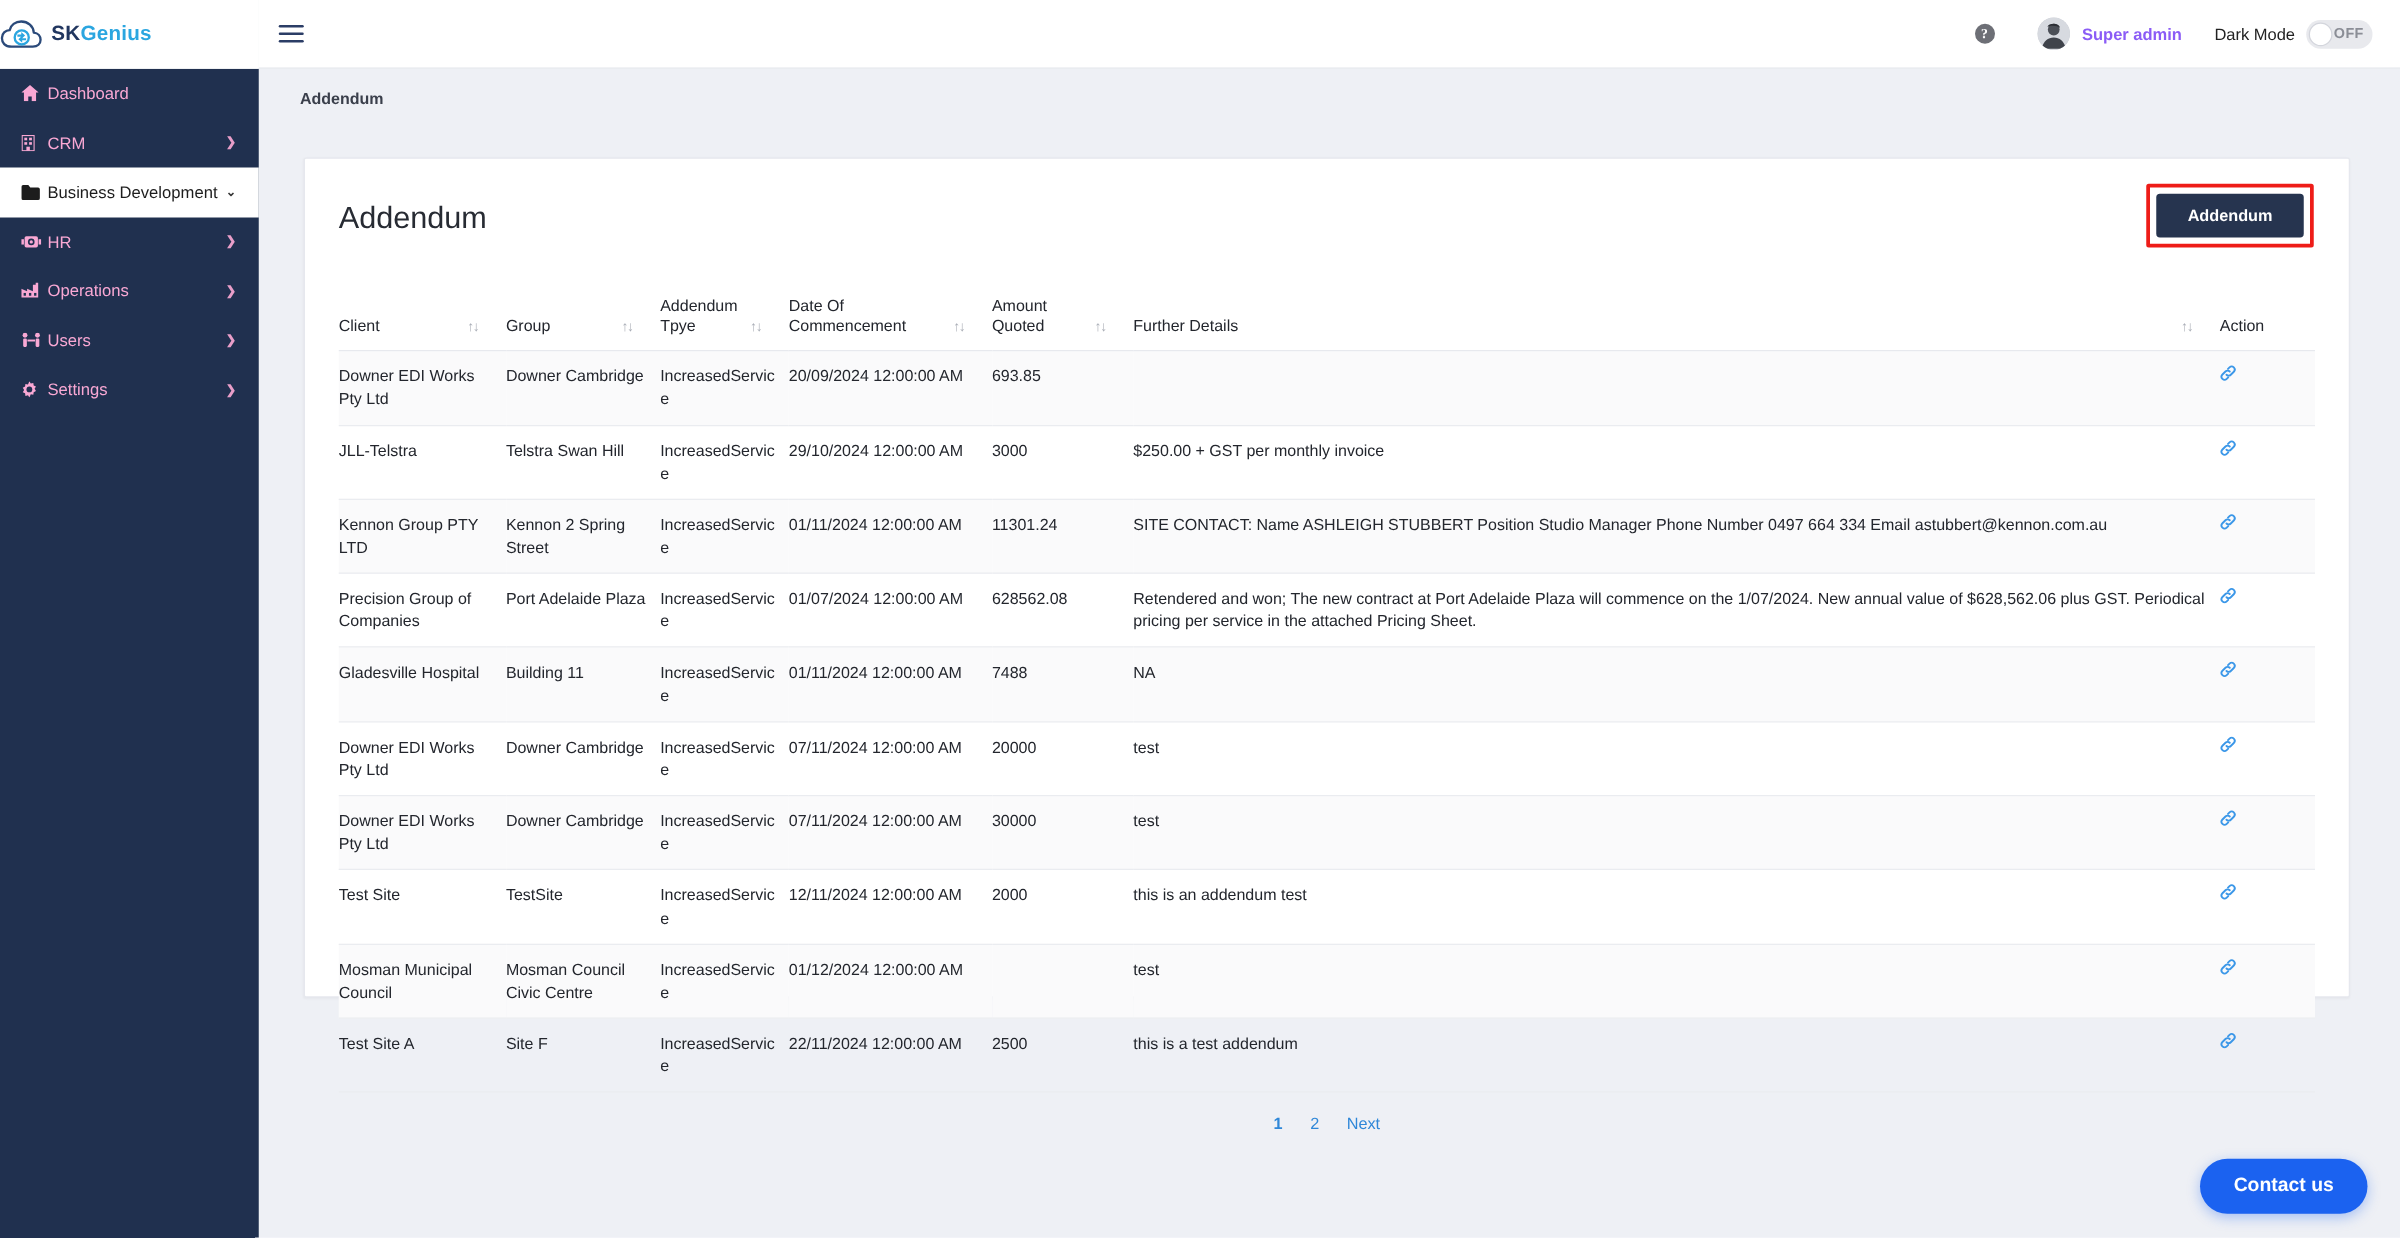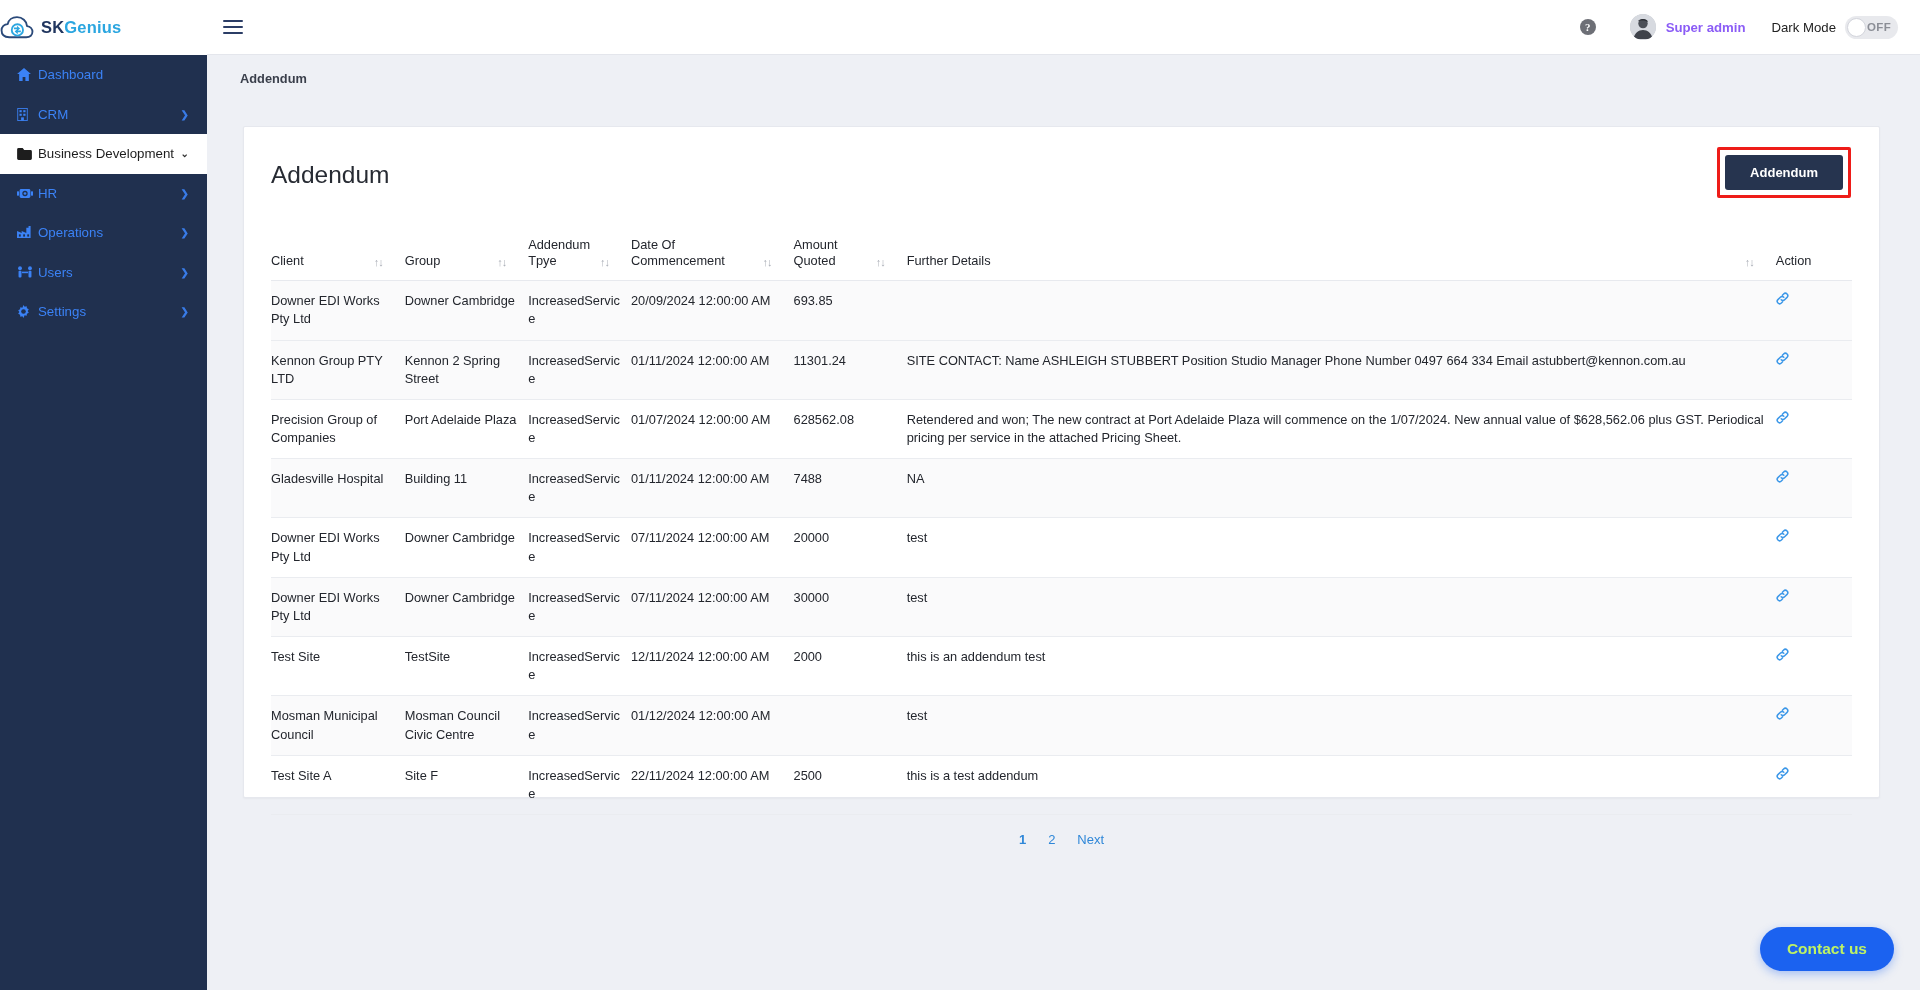--- a/index.html
+++ b/index.html
@@ -30,21 +30,21 @@
   #sidebar {
     position: absolute; top: 55px; left: 0;
     width: 207px; height: 935px;
     background: #20304f;
     z-index: 4;
   }
   .nav-item {
     height: 39.5px;
     display: flex; align-items: center;
     padding: 0 18px 0 17px;
-    color: #3b82f6;
+    color: #f9a8d4;
     font-size: 13.3px;
     cursor: pointer;
     position: relative;
   }
   .nav-item.active { background: #ffffff; color: #1d1d1d; }
   .nav-item .nav-ico {
     width: 21px; flex: 0 0 21px;
     display: flex; align-items: center; justify-content: flex-start;
     font-size: 13px; line-height: 1;
   }
@@ -201,21 +201,21 @@
     gap: 22px; margin-top: 4px; padding-bottom: 6px;
   }
   #pager .pg {
     font-size: 13px; color: #2f87d8; cursor: pointer;
   }
   #pager .pg.current { font-weight: bold; }
 
   
   #contact-us {
     position: absolute; right: 26px; bottom: 19px;
-    background: #1b62f0; color: #bef264;
+    background: #1b62f0; color: #ffffff;
     font-size: 15.5px; font-weight: bold;
     padding: 13px 27px; border: none; border-radius: 22px;
     cursor: pointer; box-shadow: 0 3px 10px rgba(27,98,240,.35);
   }
 </style>
 </head>
 <body>
 
 <div id="logo-bar">
   <span id="logo-mark">
@@ -416,20 +416,32 @@
             <td>Downer Cambridge</td>
             <td>IncreasedService</td>
             <td>20/09/2024 12:00:00 AM</td>
             <td>693.85</td>
             <td></td>
             <td><span class="link-ico"><svg width="13" height="13" viewBox="0 0 14 14">
                   <path d="M5.6 8.4 a2.6 2.6 0 0 0 3.7 0 l2.6-2.6 a2.6 2.6 0 0 0 -3.7-3.7 l-1.3 1.3" fill="none" stroke="#3b97e8" stroke-width="1.6" stroke-linecap="round"></path>
                   <path d="M8.4 5.6 a2.6 2.6 0 0 0 -3.7 0 l-2.6 2.6 a2.6 2.6 0 0 0 3.7 3.7 l1.3-1.3" fill="none" stroke="#3b97e8" stroke-width="1.6" stroke-linecap="round"></path>
                 </svg></span></td>
           </tr>
+          <tr class="even">
+            <td>JLL-Telstra</td>
+            <td>Telstra Swan Hill</td>
+            <td>IncreasedService</td>
+            <td>29/10/2024 12:00:00 AM</td>
+            <td>3000</td>
+            <td>$250.00 + GST per monthly invoice</td>
+            <td><span class="link-ico"><svg width="13" height="13" viewBox="0 0 14 14">
+                  <path d="M5.6 8.4 a2.6 2.6 0 0 0 3.7 0 l2.6-2.6 a2.6 2.6 0 0 0 -3.7-3.7 l-1.3 1.3" fill="none" stroke="#3b97e8" stroke-width="1.6" stroke-linecap="round"></path>
+                  <path d="M8.4 5.6 a2.6 2.6 0 0 0 -3.7 0 l-2.6 2.6 a2.6 2.6 0 0 0 3.7 3.7 l1.3-1.3" fill="none" stroke="#3b97e8" stroke-width="1.6" stroke-linecap="round"></path>
+                </svg></span></td>
+          </tr>
           <tr class="odd">
             <td>Kennon Group PTY LTD</td>
             <td>Kennon 2 Spring Street</td>
             <td>IncreasedService</td>
             <td>01/11/2024 12:00:00 AM</td>
             <td>11301.24</td>
             <td>SITE CONTACT: Name ASHLEIGH STUBBERT Position Studio Manager Phone Number 0497 664 334 Email astubbert@kennon.com.au</td>
             <td><span class="link-ico"><svg width="13" height="13" viewBox="0 0 14 14">
                   <path d="M5.6 8.4 a2.6 2.6 0 0 0 3.7 0 l2.6-2.6 a2.6 2.6 0 0 0 -3.7-3.7 l-1.3 1.3" fill="none" stroke="#3b97e8" stroke-width="1.6" stroke-linecap="round"></path>
                   <path d="M8.4 5.6 a2.6 2.6 0 0 0 -3.7 0 l-2.6 2.6 a2.6 2.6 0 0 0 3.7 3.7 l1.3-1.3" fill="none" stroke="#3b97e8" stroke-width="1.6" stroke-linecap="round"></path>

